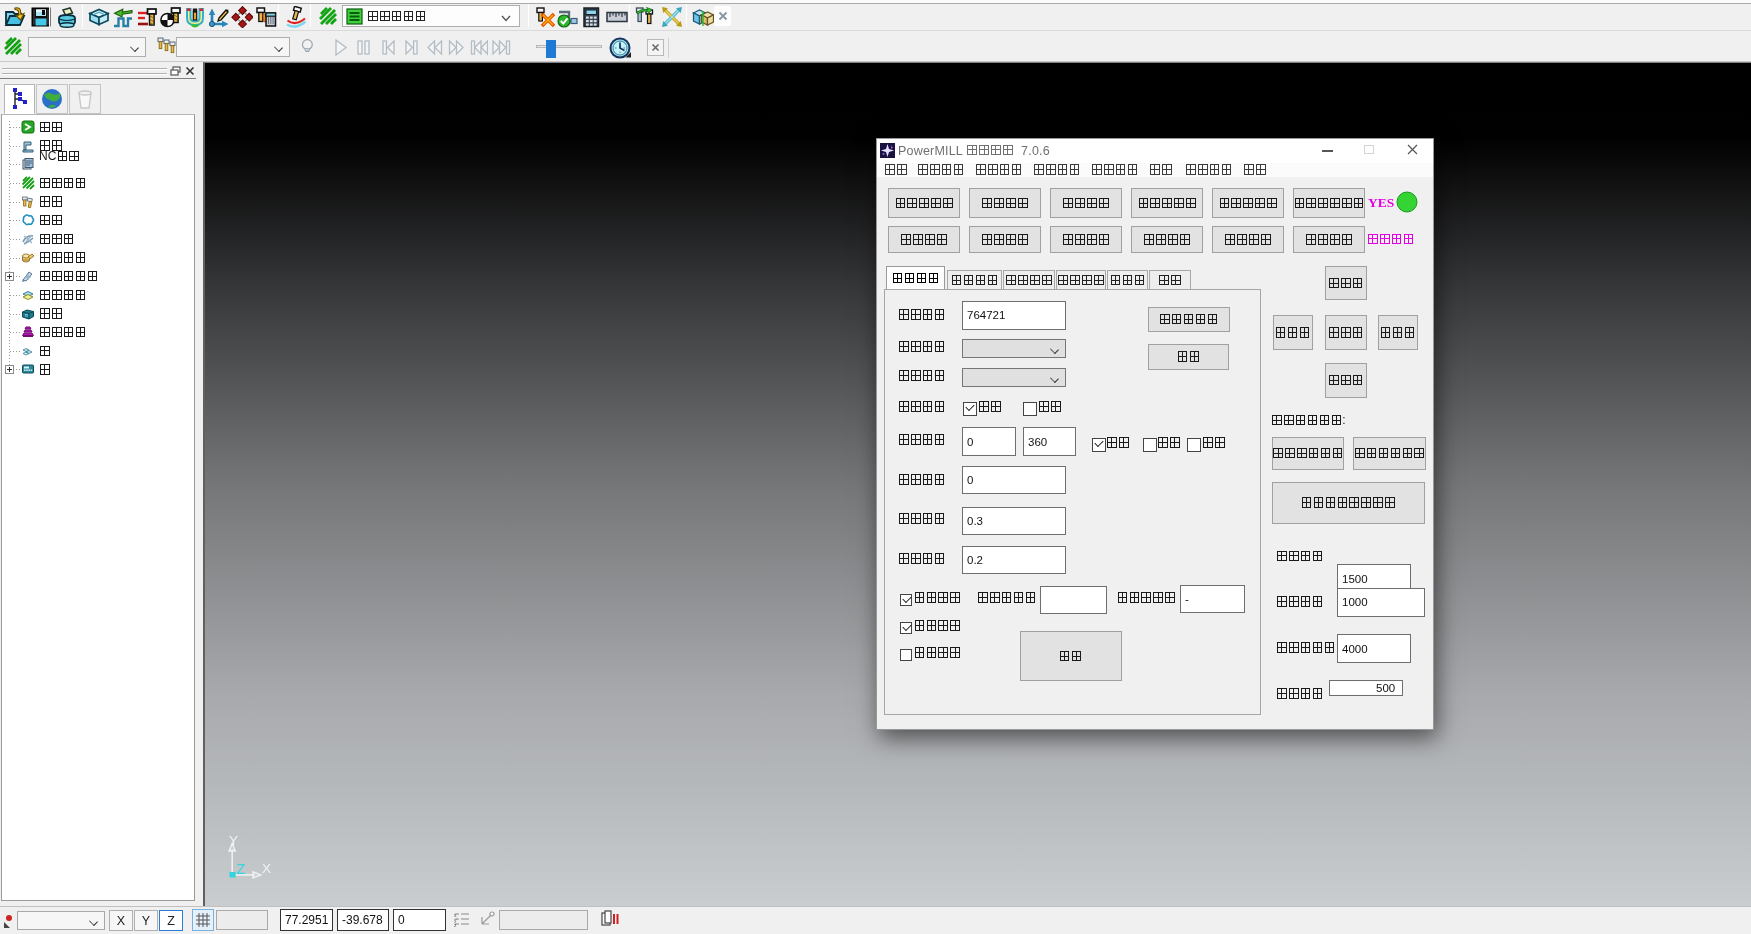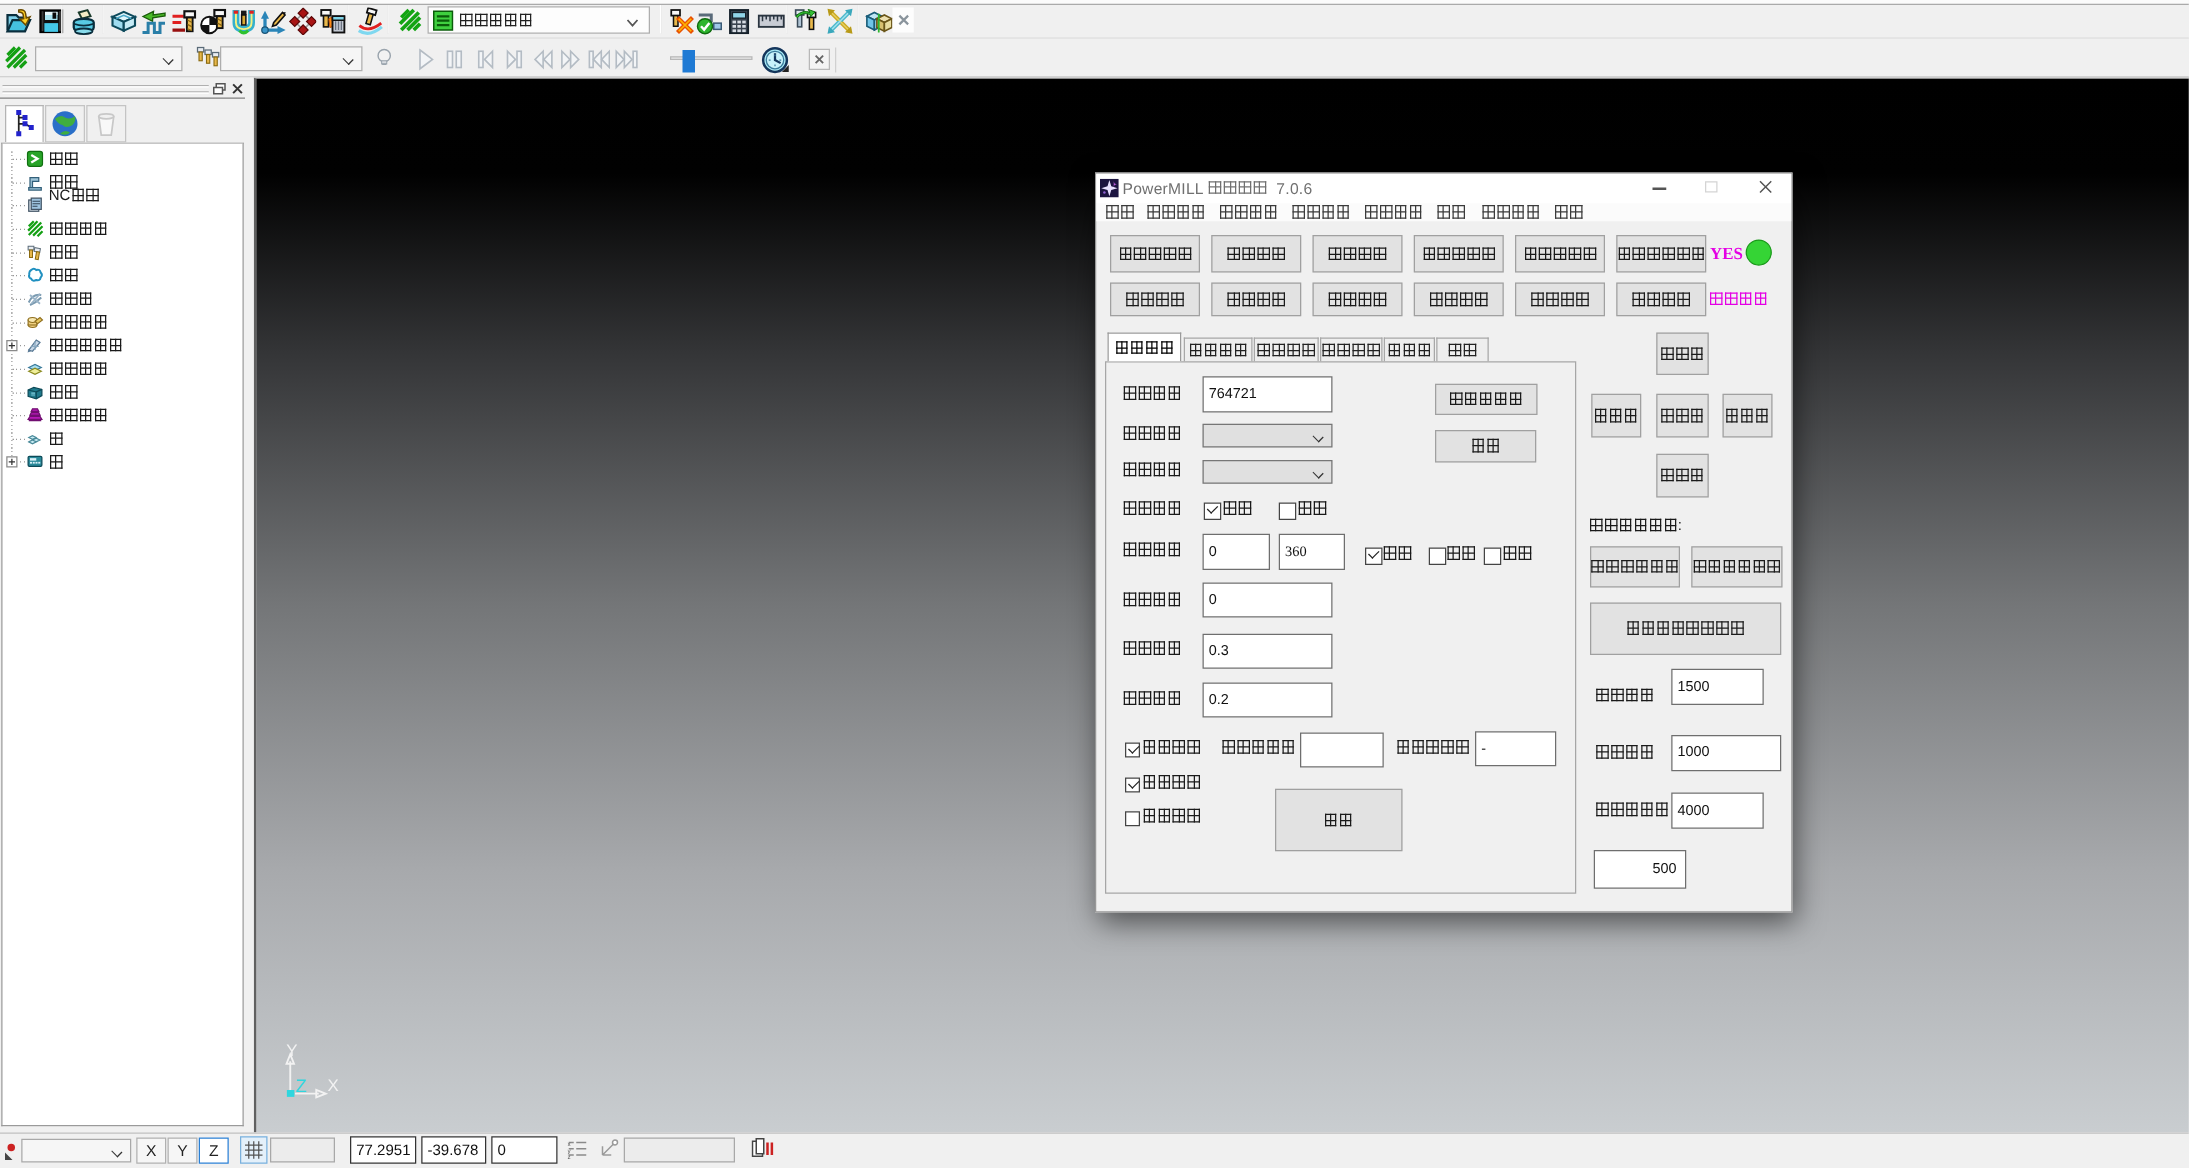--- a/index.html
+++ b/index.html
@@ -921,21 +921,21 @@
     </div>
   </div>
 <div class="a cb" style="left:1022.5px;top:401.5px;width:14.0px;height:14.0px;"></div>
 <div class="a" style="left:1038.0px;top:401.0px">
     <div class="lbl">
       <i class="z"></i>
       <i class="z"></i>
     </div>
   </div>
 <div class="a inp" style="left:962.0px;top:427.0px;width:54.0px;height:29.0px;">0</div>
-<div class="a inp" style="left:1023.0px;top:427.0px;width:53.0px;height:29.0px;font-family:Liberation Serif, serif;">360</div>
+<div class="a inp" style="left:1023.0px;top:427.0px;width:53.0px;height:29.0px;">360</div>
 <div class="a cb on" style="left:1091.5px;top:437.5px;width:14.0px;height:14.0px;"></div>
 <div class="a" style="left:1106.0px;top:437.0px">
     <div class="lbl">
       <i class="z"></i>
       <i class="z"></i>
     </div>
   </div>
 <div class="a cb" style="left:1142.5px;top:437.5px;width:14.0px;height:14.0px;"></div>
 <div class="a" style="left:1157.0px;top:437.0px">
     <div class="lbl">
@@ -1070,21 +1070,21 @@
     <i class="z"></i>
   </div>
 <div class="a" style="left:1276.0px;top:550.5px">
     <div class="lbl">
       <i class="z"></i>
       <i class="z"></i>
       <i class="z"></i>
       <i class="z"></i>
     </div>
   </div>
-<div class="a inp" style="left:1337.0px;top:535px;width:74.0px;height:29.0px;">1500</div>
+<div class="a inp" style="left:1337.0px;top:564px;width:74.0px;height:29.0px;">1500</div>
 <div class="a" style="left:1276.0px;top:596.0px">
     <div class="lbl">
       <i class="z"></i>
       <i class="z"></i>
       <i class="z"></i>
       <i class="z"></i>
     </div>
   </div>
 <div class="a inp" style="left:1337.0px;top:587.9px;width:88px;height:29.0px;">1000</div>
 <div class="a" style="left:1276.0px;top:642.3px">
@@ -1098,12 +1098,12 @@
   </div>
 <div class="a inp" style="left:1337.0px;top:634.3px;width:74.0px;height:29.0px;">4000</div>
 <div class="a" style="left:1276.0px;top:688.0px">
     <div class="lbl">
       <i class="z"></i>
       <i class="z"></i>
       <i class="z"></i>
       <i class="z"></i>
     </div>
   </div>
-<div class="a inp" style="left:1275px;top:679.7px;width:74.0px;height:31px;padding-left:46px;">500</div>
+<div class="a inp" style="left:1329px;top:679.7px;width:74.0px;height:16px;padding-left:46px;">500</div>
 </body></html>

